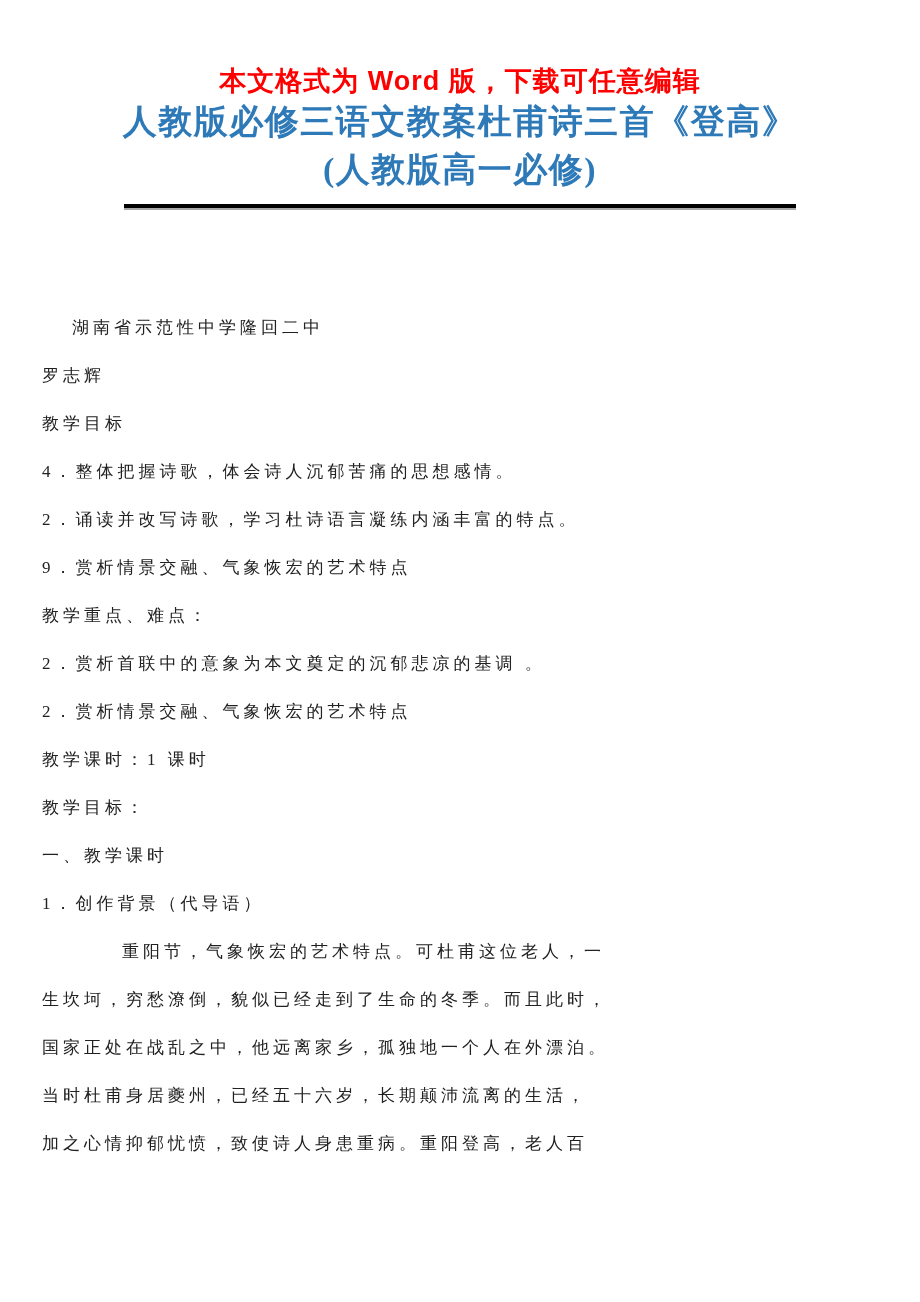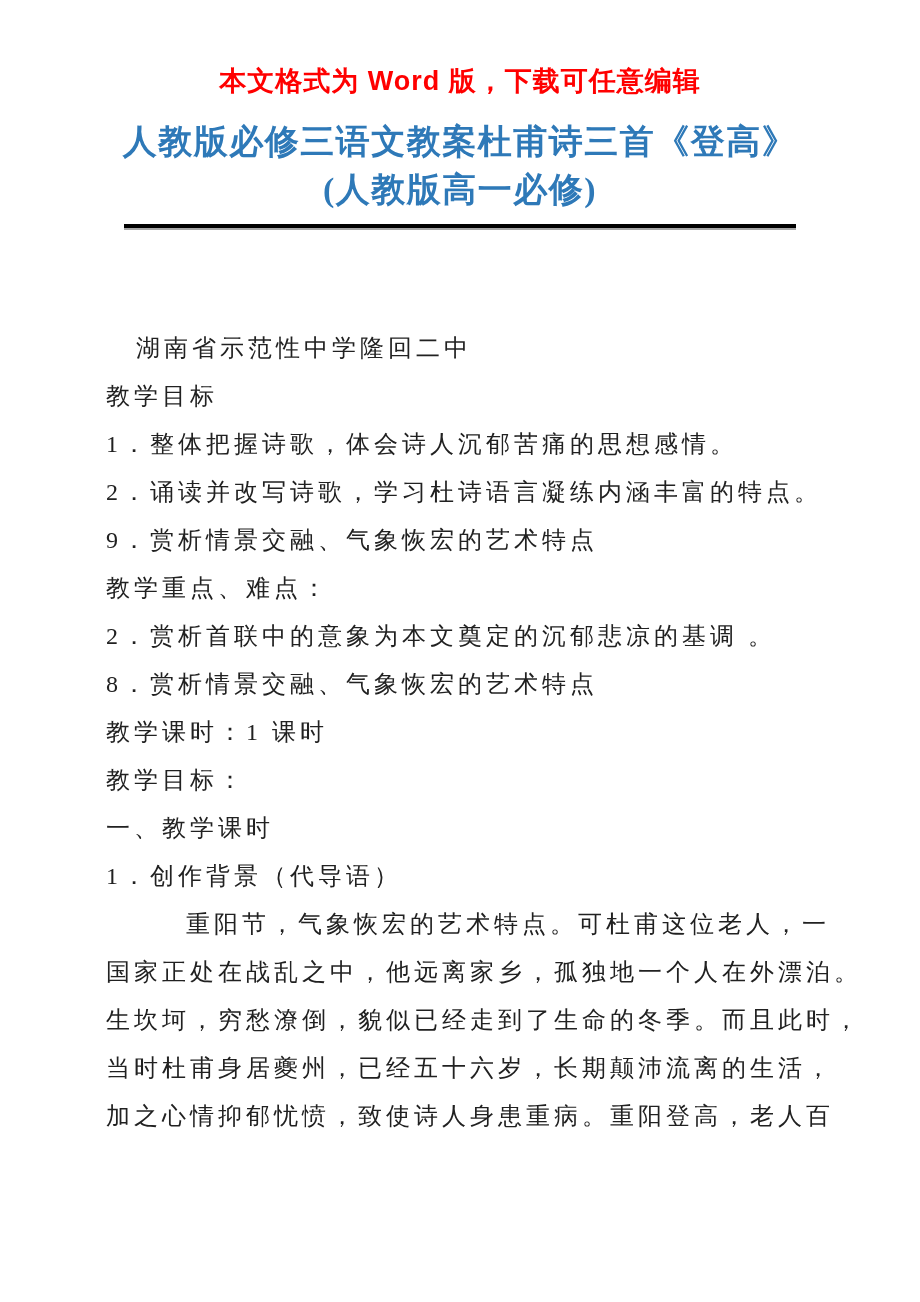--- a/index.html
+++ b/index.html
@@ -20,40 +20,39 @@
     margin-top: 64px;
     text-align: center;
     font-family: "Liberation Sans", "DejaVu Sans", sans-serif;
     font-weight: bold;
     font-size: 27px;
     line-height: 34px;
     letter-spacing: 1px;
     color: var(--notice-red, #ff0000);
   }
   .title {
-    margin-top: 20px;
     text-align: center;
     font-weight: bold;
     font-size: 34px;
     line-height: 48px;
     letter-spacing: 1.5px;
     color: var(--title-blue, #2e79b8);
   }
   .divider {
     width: 672px;
     height: 4px;
     margin: 10px auto 0 auto;
     background: var(--divider, #000000);
     box-shadow: 0 2px 0 rgba(0,0,0,0.35);
   }
   .body-text {
     margin-top: 96px;
-    padding: 0 106px;
+    padding: 0 42px;
     color: var(--body-text, #212121);
-    font-size: 24px;
+    font-size: 17px;
     line-height: 48px;
     letter-spacing: 4px;
     font-family: Liberation Serif, serif;
   }
   .line {
     white-space: nowrap;
     height: 48px;
   }
   .indent-small { padding-left: 30px; }
   .indent-para  { padding-left: 80px; }
@@ -73,32 +72,33 @@
 
   <div class="title">
     <div>人教版必修三语文教案杜甫诗三首《登高》</div>
     <div>(人教版高一必修)</div>
   </div>
 
   <div class="divider"></div>
 
   <div class="body-text">
       <div class="line indent-small">湖南省示范性中学隆回二中</div>
+      <div class="line">罗志辉</div>
       <div class="line">教学目标</div>
-      <div class="line">1．整体把握诗歌，体会诗人沉郁苦痛的思想感情。</div>
+      <div class="line">4．整体把握诗歌，体会诗人沉郁苦痛的思想感情。</div>
       <div class="line">2．诵读并改写诗歌，学习杜诗语言凝练内涵丰富的特点。</div>
       <div class="line">9．赏析情景交融、气象恢宏的艺术特点</div>
       <div class="line">教学重点、难点：</div>
       <div class="line">2．赏析首联中的意象为本文奠定的沉郁悲凉的基调 。</div>
-      <div class="line">8．赏析情景交融、气象恢宏的艺术特点</div>
+      <div class="line">2．赏析情景交融、气象恢宏的艺术特点</div>
       <div class="line">教学课时：1 课时</div>
       <div class="line">教学目标：</div>
       <div class="line">一、教学课时</div>
       <div class="line">1．创作背景（代导语）</div>
       <div class="line indent-para">重阳节，气象恢宏的艺术特点。可杜甫这位老人，一</div>
+      <div class="line">生坎坷，穷愁潦倒，貌似已经走到了生命的冬季。而且此时，</div>
       <div class="line">国家正处在战乱之中，他远离家乡，孤独地一个人在外漂泊。</div>
-      <div class="line">生坎坷，穷愁潦倒，貌似已经走到了生命的冬季。而且此时，</div>
       <div class="line">当时杜甫身居夔州，已经五十六岁，长期颠沛流离的生活，</div>
       <div class="line">加之心情抑郁忧愤，致使诗人身患重病。重阳登高，老人百</div>
     </div>
 
   <div class="footer">— 1 —</div>
 </div>
 
 </body></html>

